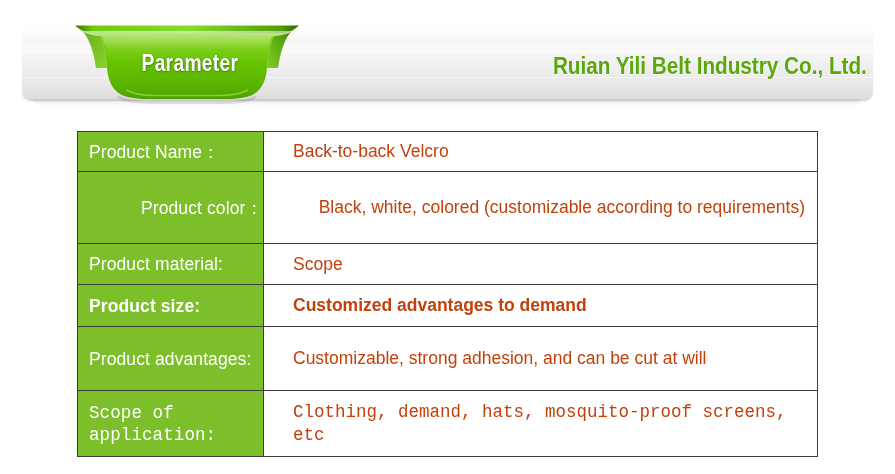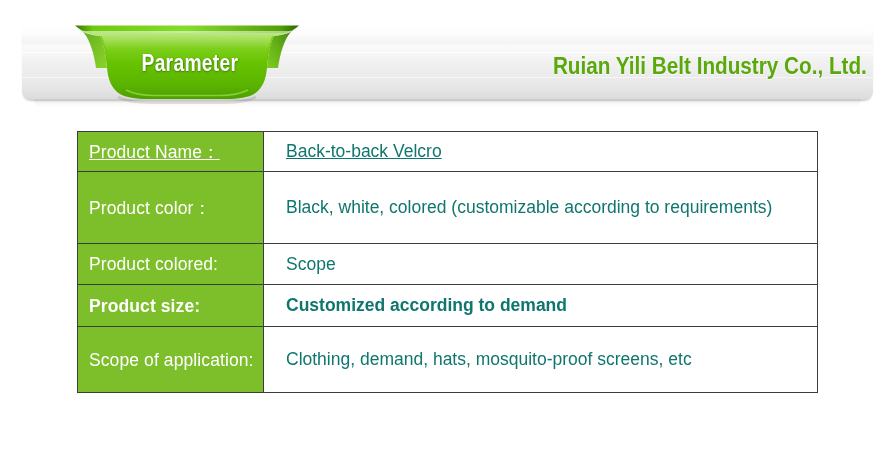--- a/index.html
+++ b/index.html
@@ -96,31 +96,31 @@
   td.label-cell {
     background:#7dbe2b;
     color:#ffffff;
     font-size:17.5px;
     padding:8px 0 8px 11px;
     line-height:1.28;
     letter-spacing:0.1px;
   }
   td.value-cell {
     background:#ffffff;
-    color:#0f766e;
+    color:#c2410c;
     font-size:17.5px;
-    padding:8px 12px 8px 22px;
+    padding:8px 12px 8px 29px;
     line-height:1.34;
   }
-  .r1 td { height:40px;text-decoration:underline; }
-  .r2 td { height:72px; }
+  .r1 td { height:40px; }
+  .r2 td { height:72px;text-align:right; }
   .r3 td { height:41px; }
   .r4 td { height:42px;font-weight:bold; }
   .r5 td { height:64px; }
-  .r6 td { height:66px; }
+  .r6 td { height:66px;font-family:Liberation Mono, monospace; }
 </style>
 </head>
 <body>
 
 <div id="page">
 
   <div class="header">
 
     <div class="header-bar">
       <div class="header-bar-sheen"></div>
@@ -232,26 +232,30 @@
     <tbody>
       <tr class="r1">
         <td class="label-cell">Product Name：</td>
         <td class="value-cell">Back-to-back Velcro</td>
       </tr>
       <tr class="r2">
         <td class="label-cell">Product color：</td>
         <td class="value-cell">Black, white, colored (customizable according to requirements)</td>
       </tr>
       <tr class="r3">
-        <td class="label-cell">Product colored:</td>
+        <td class="label-cell">Product material:</td>
         <td class="value-cell">Scope</td>
       </tr>
       <tr class="r4">
         <td class="label-cell">Product size:</td>
-        <td class="value-cell">Customized according to demand</td>
+        <td class="value-cell">Customized advantages to demand</td>
+      </tr>
+      <tr class="r5">
+        <td class="label-cell">Product advantages:</td>
+        <td class="value-cell">Customizable, strong adhesion, and can be cut at will</td>
       </tr>
       <tr class="r6">
         <td class="label-cell">Scope of application:</td>
         <td class="value-cell">Clothing, demand, hats, mosquito-proof screens, etc</td>
       </tr>
     </tbody>
   </table>
 
 </div>
 

